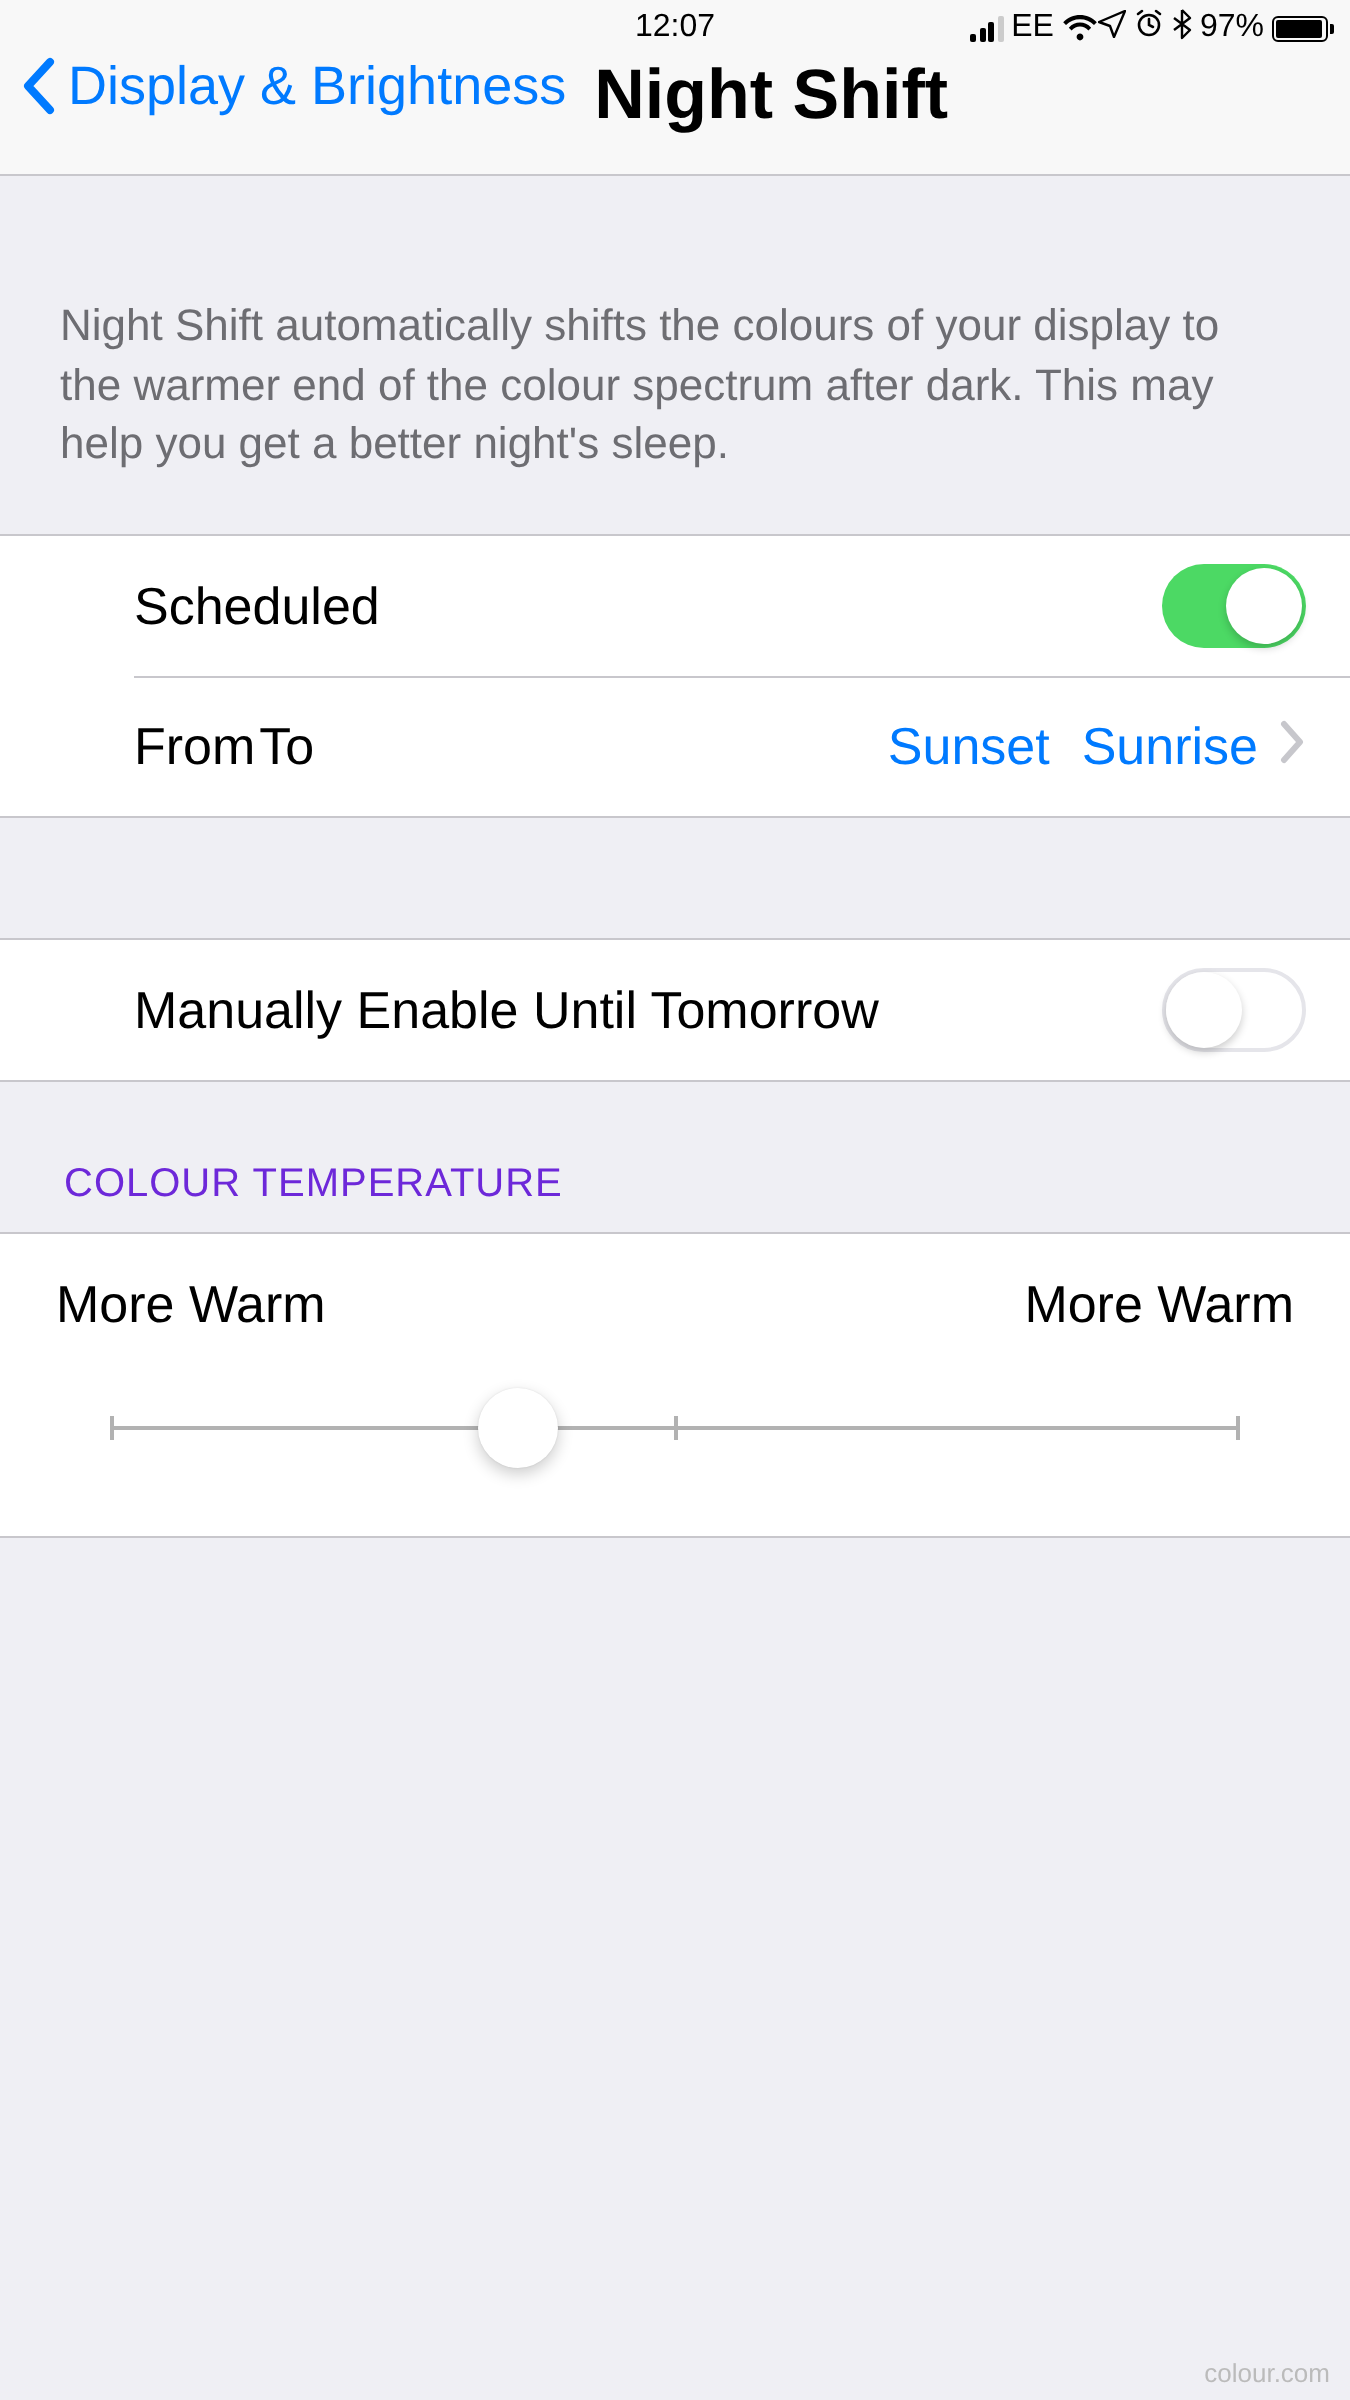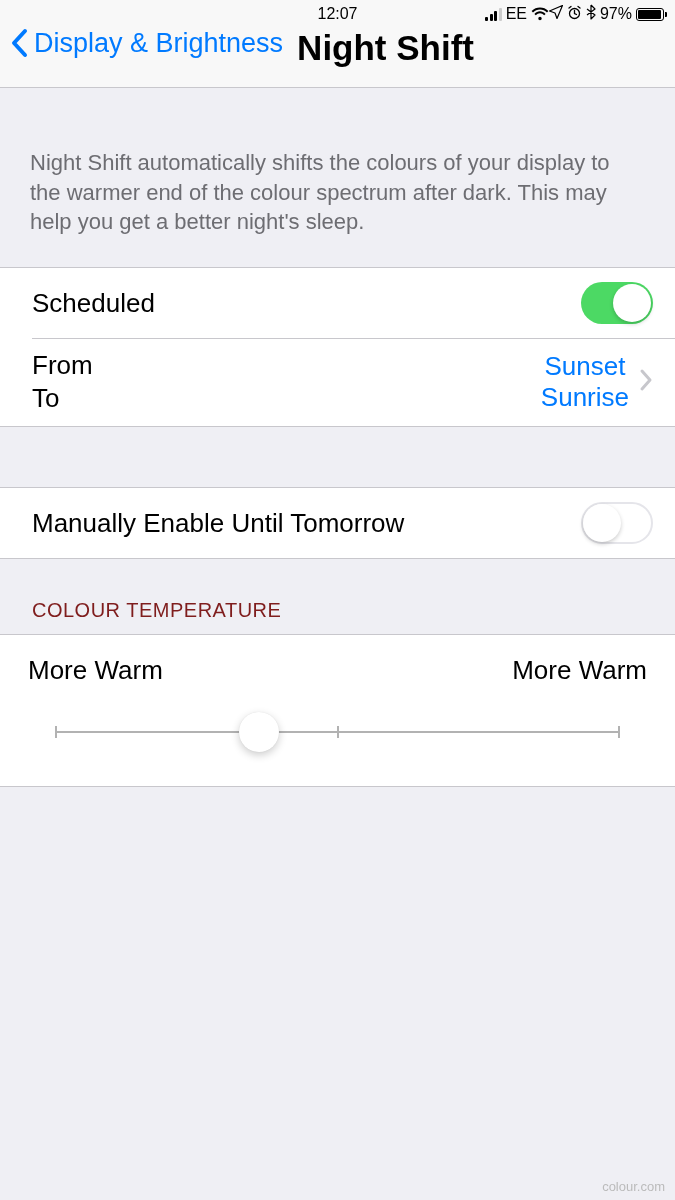--- a/index.html
+++ b/index.html
@@ -109,44 +109,44 @@
       background: #fff;
       border-top: 1px solid #c8c7cc;
       border-bottom: 1px solid #c8c7cc;
     }
     .row {
       display: flex;
       align-items: center;
       min-height: 70px;
       padding: 12px 22px 12px 32px;
       position: relative;
+      margin-left: 35px;
     }
     .row + .row::before {
       content:'';
       position:absolute;
       top:0; left:32px; right:0;
       height:1px;
       background:#c8c7cc;
     }
     .row-label {
       font-size: 26px;
       color: #000;
       flex: 0 0 auto;
     }
     .row-label-stack {
       display:flex;
-      flex-direction:column;
       gap:2px;
     }
     .row-spacer { flex: 1; }
     .row-value-stack {
       display:flex;
-      flex-direction:column;
+      flex-direction:row;
       align-items:center;
-      gap:0;
+      gap:16px;
       margin-right: 10px;
     }
     .row-value {
       font-size: 26px;
       color: #007aff;
       text-align: right;
     }
     .chevron-right {
       color: #c7c7cc;
     }
@@ -171,21 +171,21 @@
       border-radius: 50%;
       background: #fff;
       top: 2px;
       box-shadow: 0 2px 4px rgba(0,0,0,0.2);
     }
     .toggle-on .toggle-knob { right: 2px; }
     .toggle-off .toggle-knob { left: 0px; top: 0px; }
     .spacer-md { height: 60px; }
     .section-header {
       padding: 40px 20px 12px 32px;
-      color: #7f1d1d;
+      color: #6d28d9;
       font-size: 20px;
       letter-spacing: 0.5px;
     }
     .slider-group {
       background:#fff;
       border-top:1px solid #c8c7cc;
       border-bottom:1px solid #c8c7cc;
       padding: 20px 28px 34px 28px;
     }
     .slider-labels {

